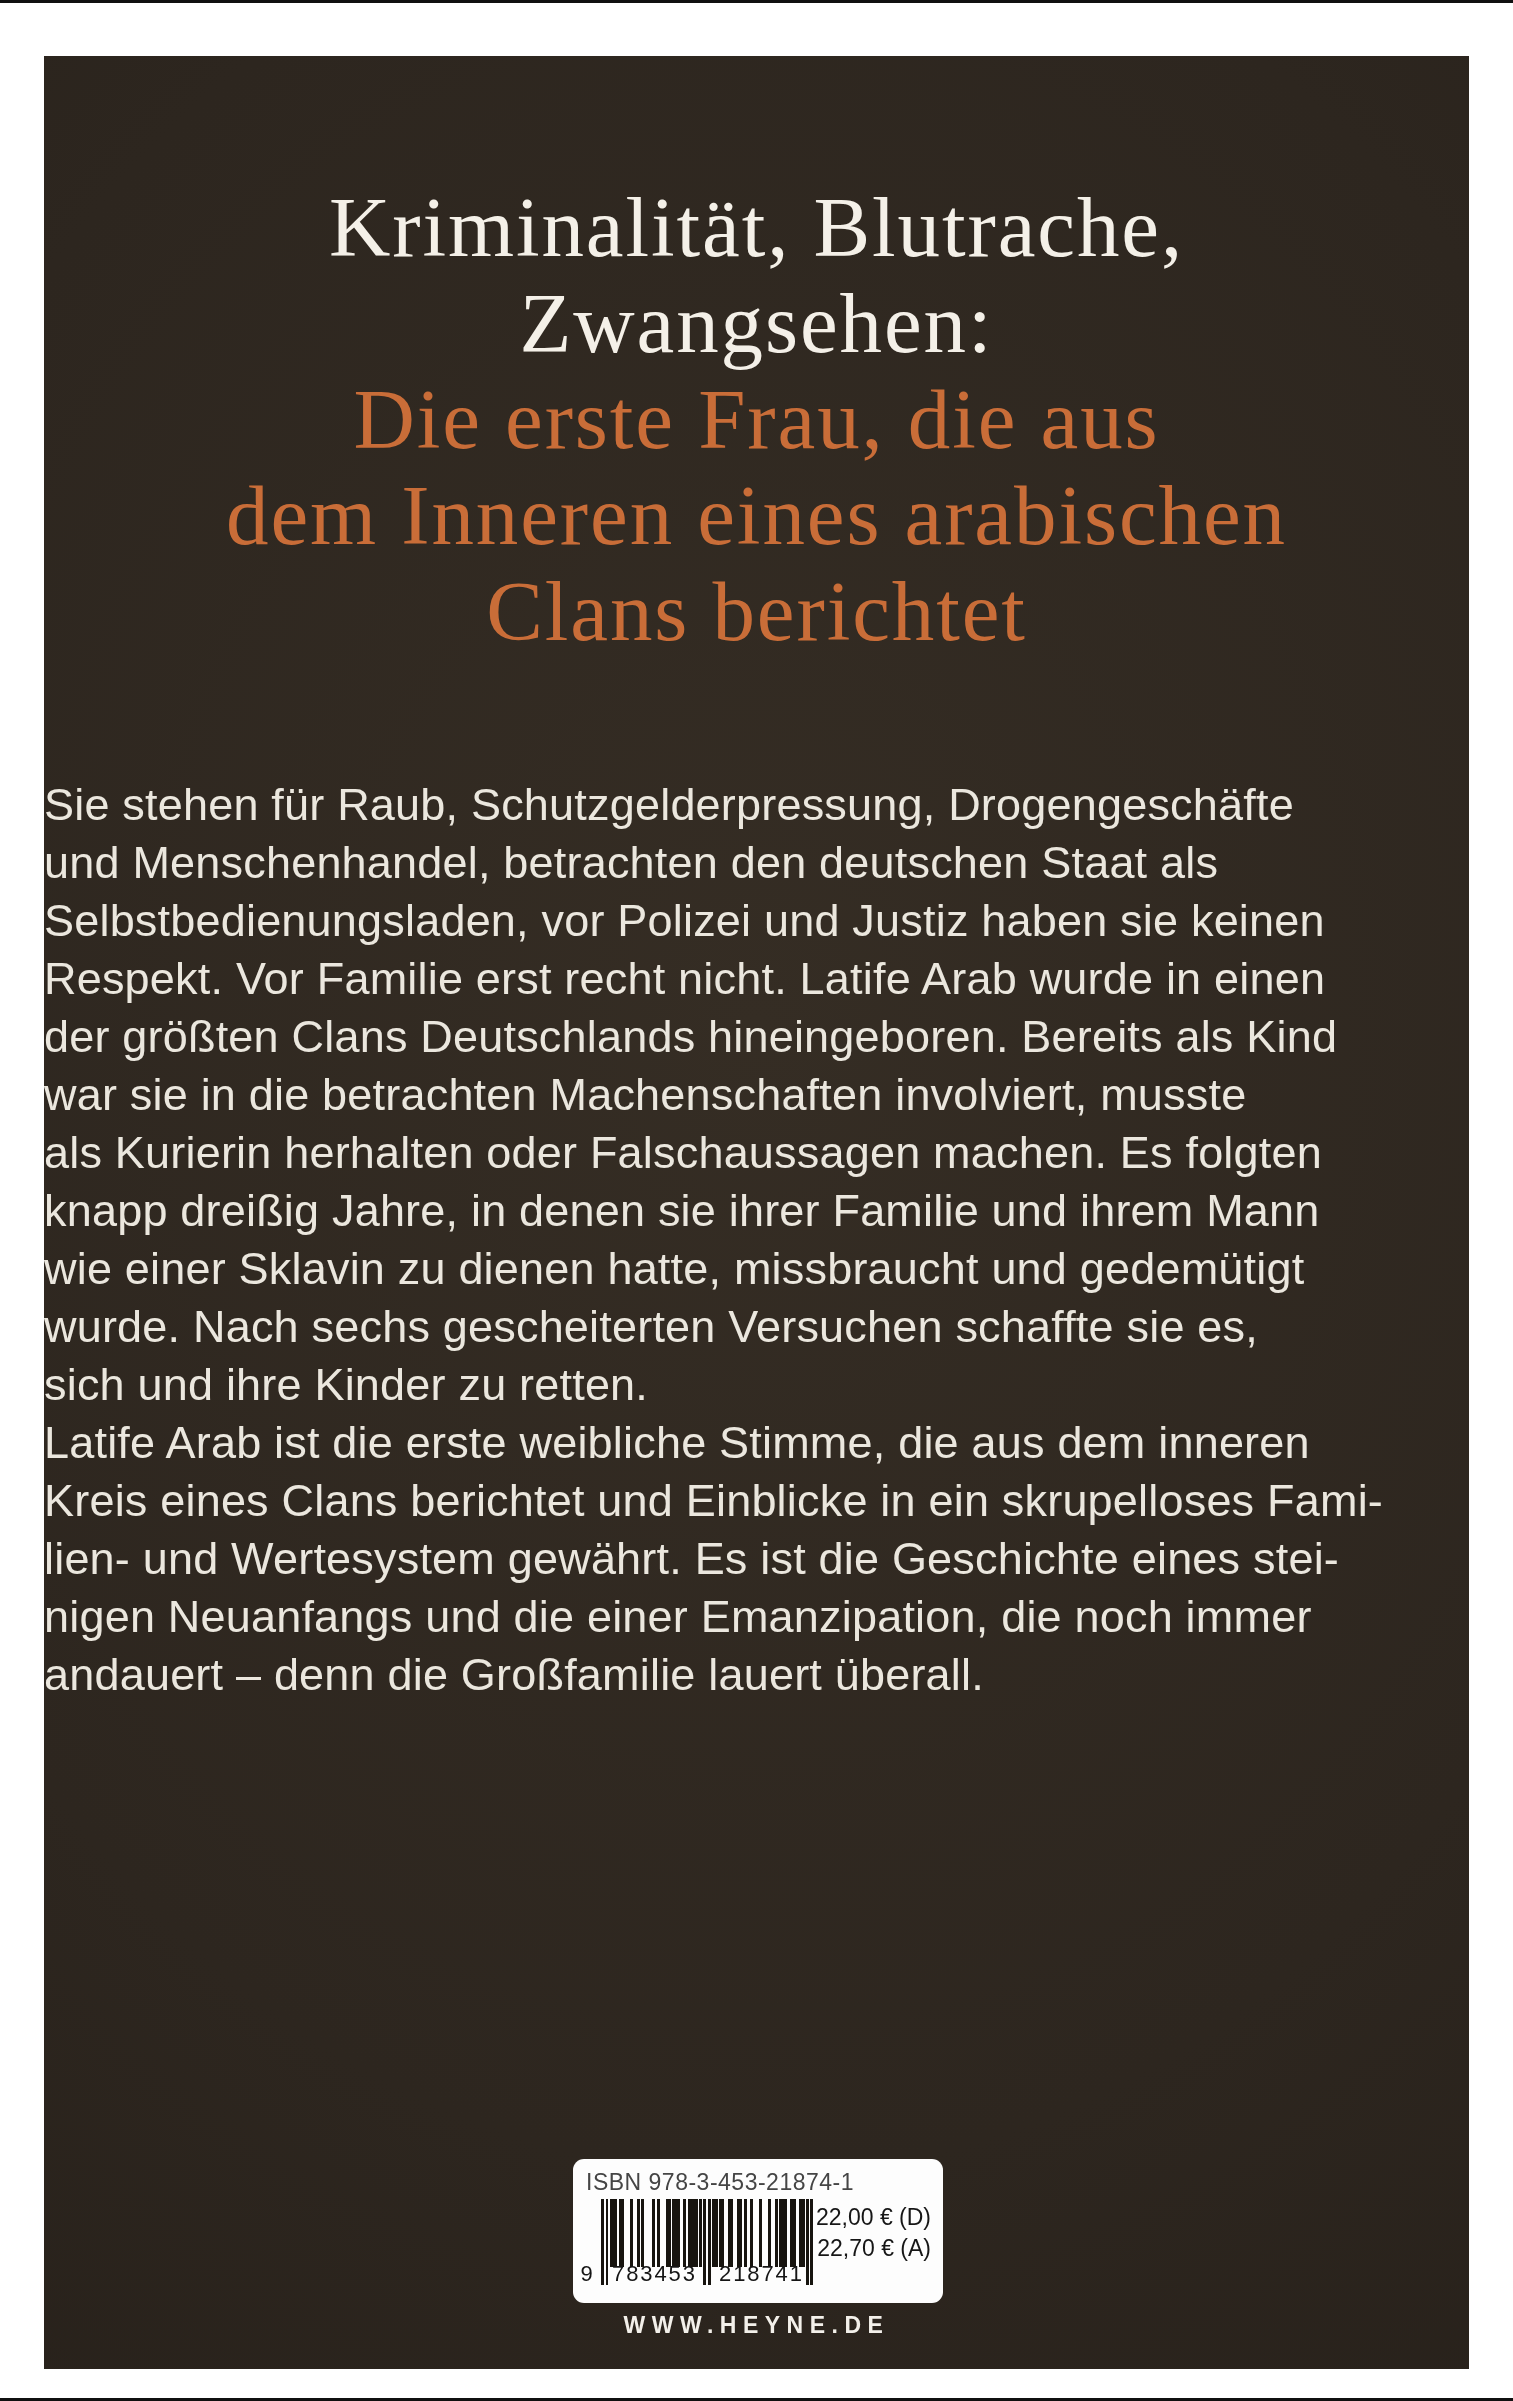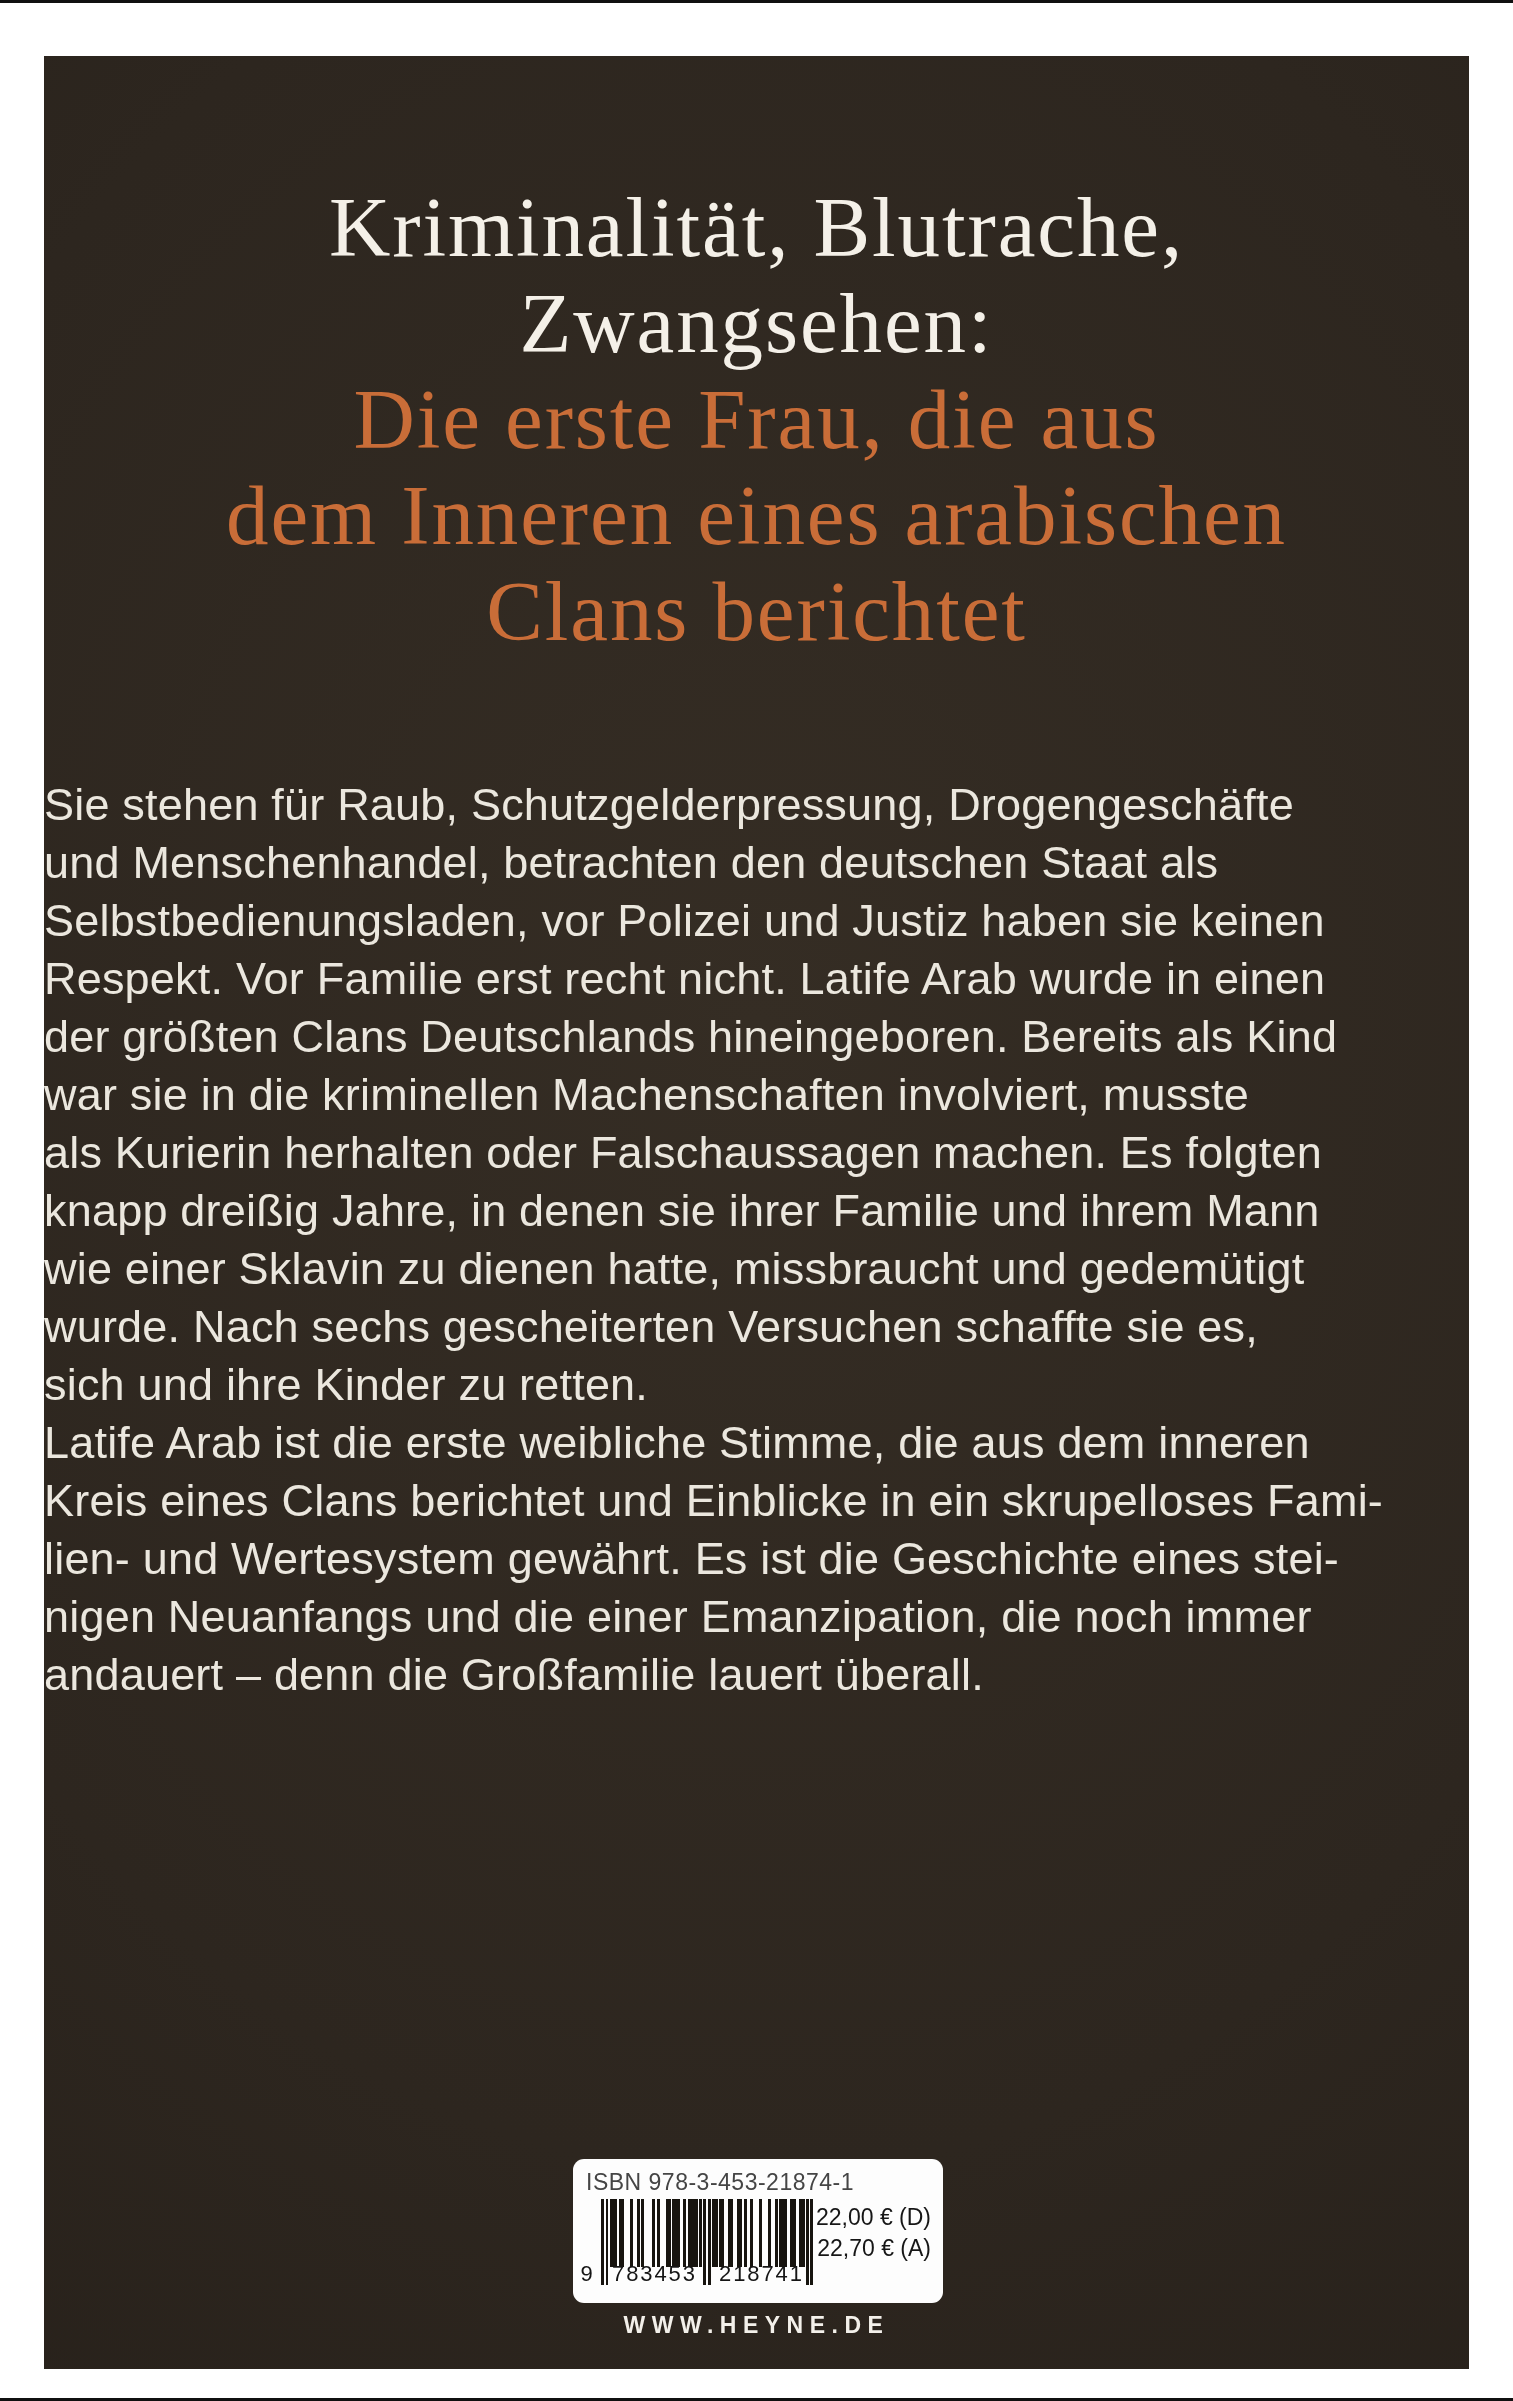--- a/index.html
+++ b/index.html
@@ -105,21 +105,21 @@
       <div class="headline-line orange">dem Inneren eines arabischen</div>
       <div class="headline-line orange">Clans berichtet</div>
     </div>
 
     <div class="body-text">
       <div class="body-line">Sie stehen für Raub, Schutzgelderpressung, Drogengeschäfte</div>
       <div class="body-line">und Menschenhandel, betrachten den deutschen Staat als</div>
       <div class="body-line">Selbstbedienungsladen, vor Polizei und Justiz haben sie keinen</div>
       <div class="body-line">Respekt. Vor Familie erst recht nicht. Latife Arab wurde in einen</div>
       <div class="body-line">der größten Clans Deutschlands hineingeboren. Bereits als Kind</div>
-      <div class="body-line">war sie in die kriminellen Machenschaften involviert, musste</div>
+      <div class="body-line">war sie in die betrachten Machenschaften involviert, musste</div>
       <div class="body-line">als Kurierin herhalten oder Falschaussagen machen. Es folgten</div>
       <div class="body-line">knapp dreißig Jahre, in denen sie ihrer Familie und ihrem Mann</div>
       <div class="body-line">wie einer Sklavin zu dienen hatte, missbraucht und gedemütigt</div>
       <div class="body-line">wurde. Nach sechs gescheiterten Versuchen schaffte sie es,</div>
       <div class="body-line">sich und ihre Kinder zu retten.</div>
       <div class="body-line">Latife Arab ist die erste weibliche Stimme, die aus dem inneren</div>
       <div class="body-line">Kreis eines Clans berichtet und Einblicke in ein skrupelloses Fami-</div>
       <div class="body-line">lien- und Wertesystem gewährt. Es ist die Geschichte eines stei-</div>
       <div class="body-line">nigen Neuanfangs und die einer Emanzipation, die noch immer</div>
       <div class="body-line">andauert – denn die Großfamilie lauert überall.</div>

